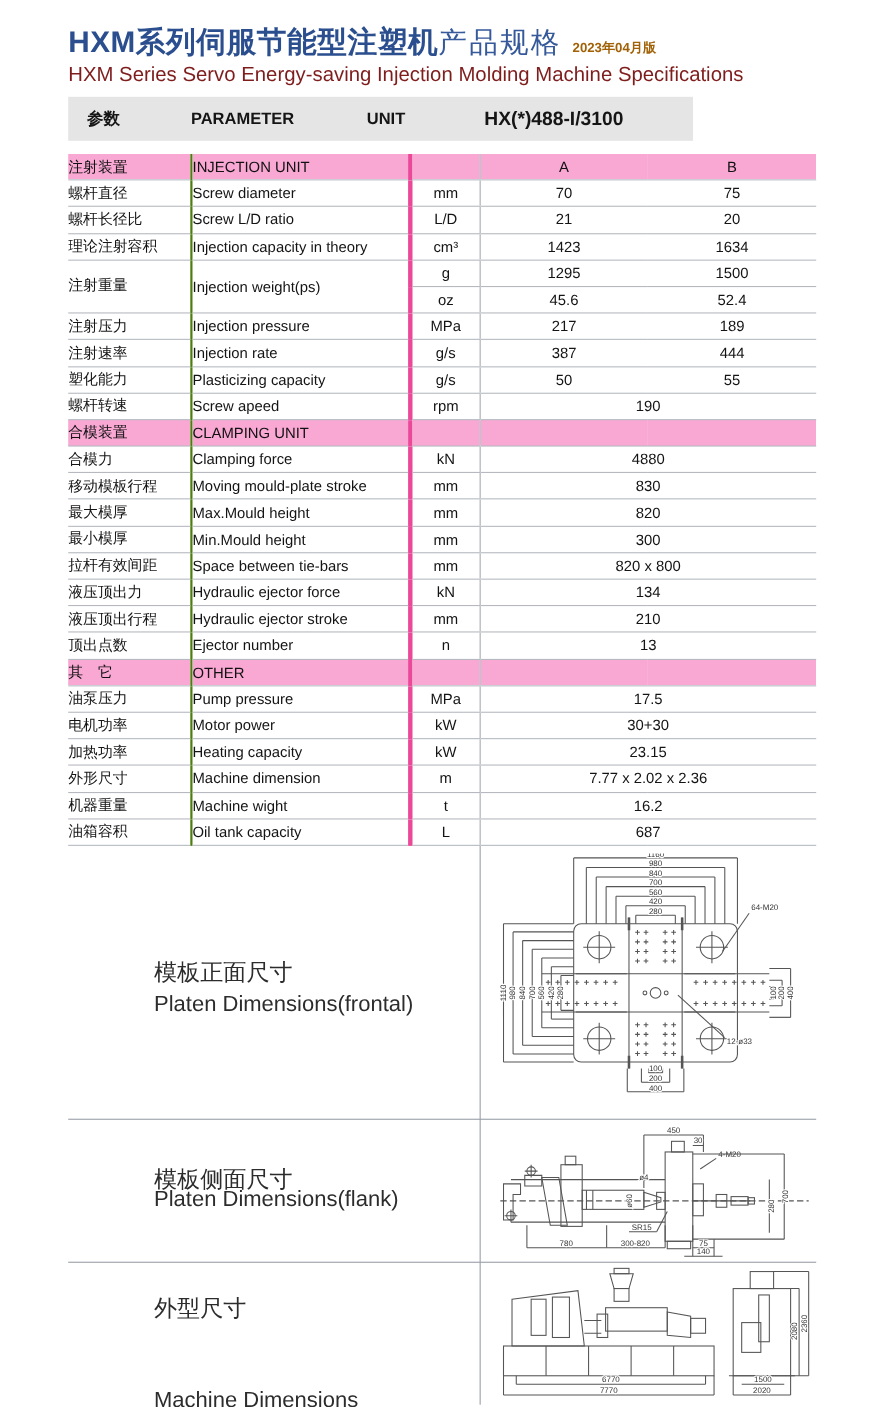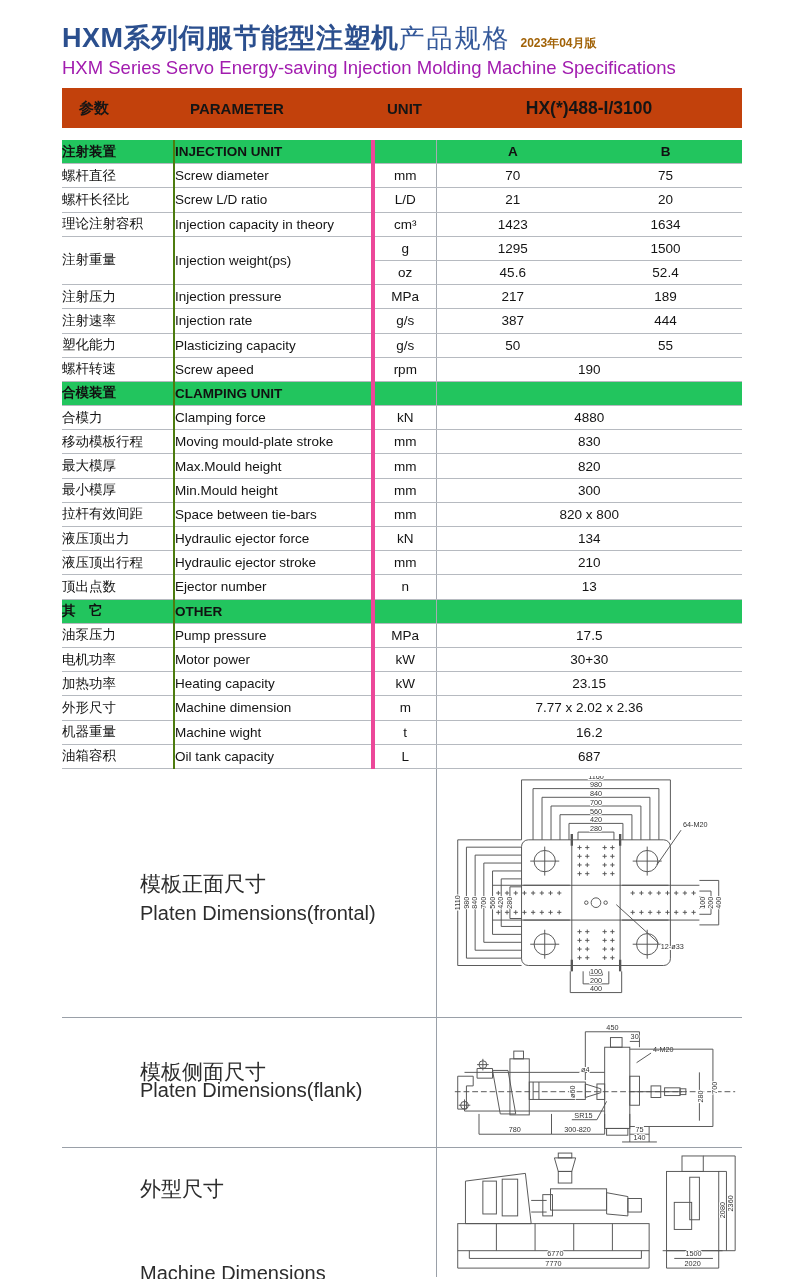--- a/index.html
+++ b/index.html
@@ -4,43 +4,43 @@
 <style>
   html,body{margin:0;padding:0;background:#fff;}
   .page{position:relative;width:790px;height:1279px;background:#ffffff;
         font-family:"Liberation Sans",sans-serif;overflow:hidden;}
 
   
   .titlebar{position:absolute;left:62px;top:20px;white-space:nowrap;}
   .t-bold{font-size:27px;font-weight:700;color:#2b4f8e;letter-spacing:.5px;}
   .t-light{font-size:26px;font-weight:400;color:#35599a;letter-spacing:2px;}
   .t-ed{font-size:12px;font-weight:700;color:#a16207;margin-left:10px;}
-  .subtitle{position:absolute;left:62px;top:57px;font-size:18.5px;color:#a21caf;}
+  .subtitle{position:absolute;left:62px;top:57px;font-size:18.5px;color:#7f1d1d;}
 
   
-  .thead{position:absolute;left:62px;top:88px;width:680px;height:40px;background:#c2410c;
+  .thead{position:absolute;left:62px;top:88px;width:568px;height:40px;background:#e5e5e5;
          display:flex;align-items:center;color:#151515;}
   .thead>div{box-sizing:border-box;}
   .h-cn{width:112px;padding-left:17px;font-size:15px;font-weight:700;}
   .h-en{width:199px;padding-left:16px;font-size:15px;font-weight:700;}
   .h-unit{width:63px;text-align:center;font-size:15px;font-weight:700;}
   .h-model{width:306px;text-align:center;font-size:17.5px;font-weight:700;}
 
   
   table.spec{position:absolute;left:62px;top:140px;width:680px;border-collapse:collapse;table-layout:fixed;}
   table.spec col.w-cn{width:112px;} table.spec col.w-en{width:199px;}
   table.spec col.w-unit{width:63px;} table.spec col.w-a{width:153px;} table.spec col.w-b{width:153px;}
   table.spec td{height:23.2px;font-size:13.5px;color:#141414;padding:0;
                 border-bottom:1px solid #b6bac0;overflow:hidden;white-space:nowrap;}
   td.cn{padding-left:17px;}
   td.en{padding-left:16px;border-left:2px solid #4d7c0f;margin-top:40px;}
   td.unit{text-align:center;border-left:4px solid #ec4899;}
   td.val{text-align:center;}
   td.val-a{border-left:1px solid #a6abb2;}
-  tr.sec td{background:#22c55e;font-weight:700;color:#111;}
+  tr.sec td{background:#f9a8d4;font-weight:400;color:#111;}
 
   
   .vline{position:absolute;left:436px;top:769px;width:1px;height:508px;background:#9aa0a8;}
   .hline{position:absolute;left:62px;width:680px;height:1px;background:#9aa0a8;}
   .dlabel-cn{position:absolute;left:140px;font-size:21px;color:#2c2c2c;}
   .dlabel-en{position:absolute;left:140px;font-size:20px;color:#2c2c2c;}
 
   
   svg{position:absolute;}
   .draw line,.draw path,.draw rect,.draw circle,.draw polygon,.draw polyline{

